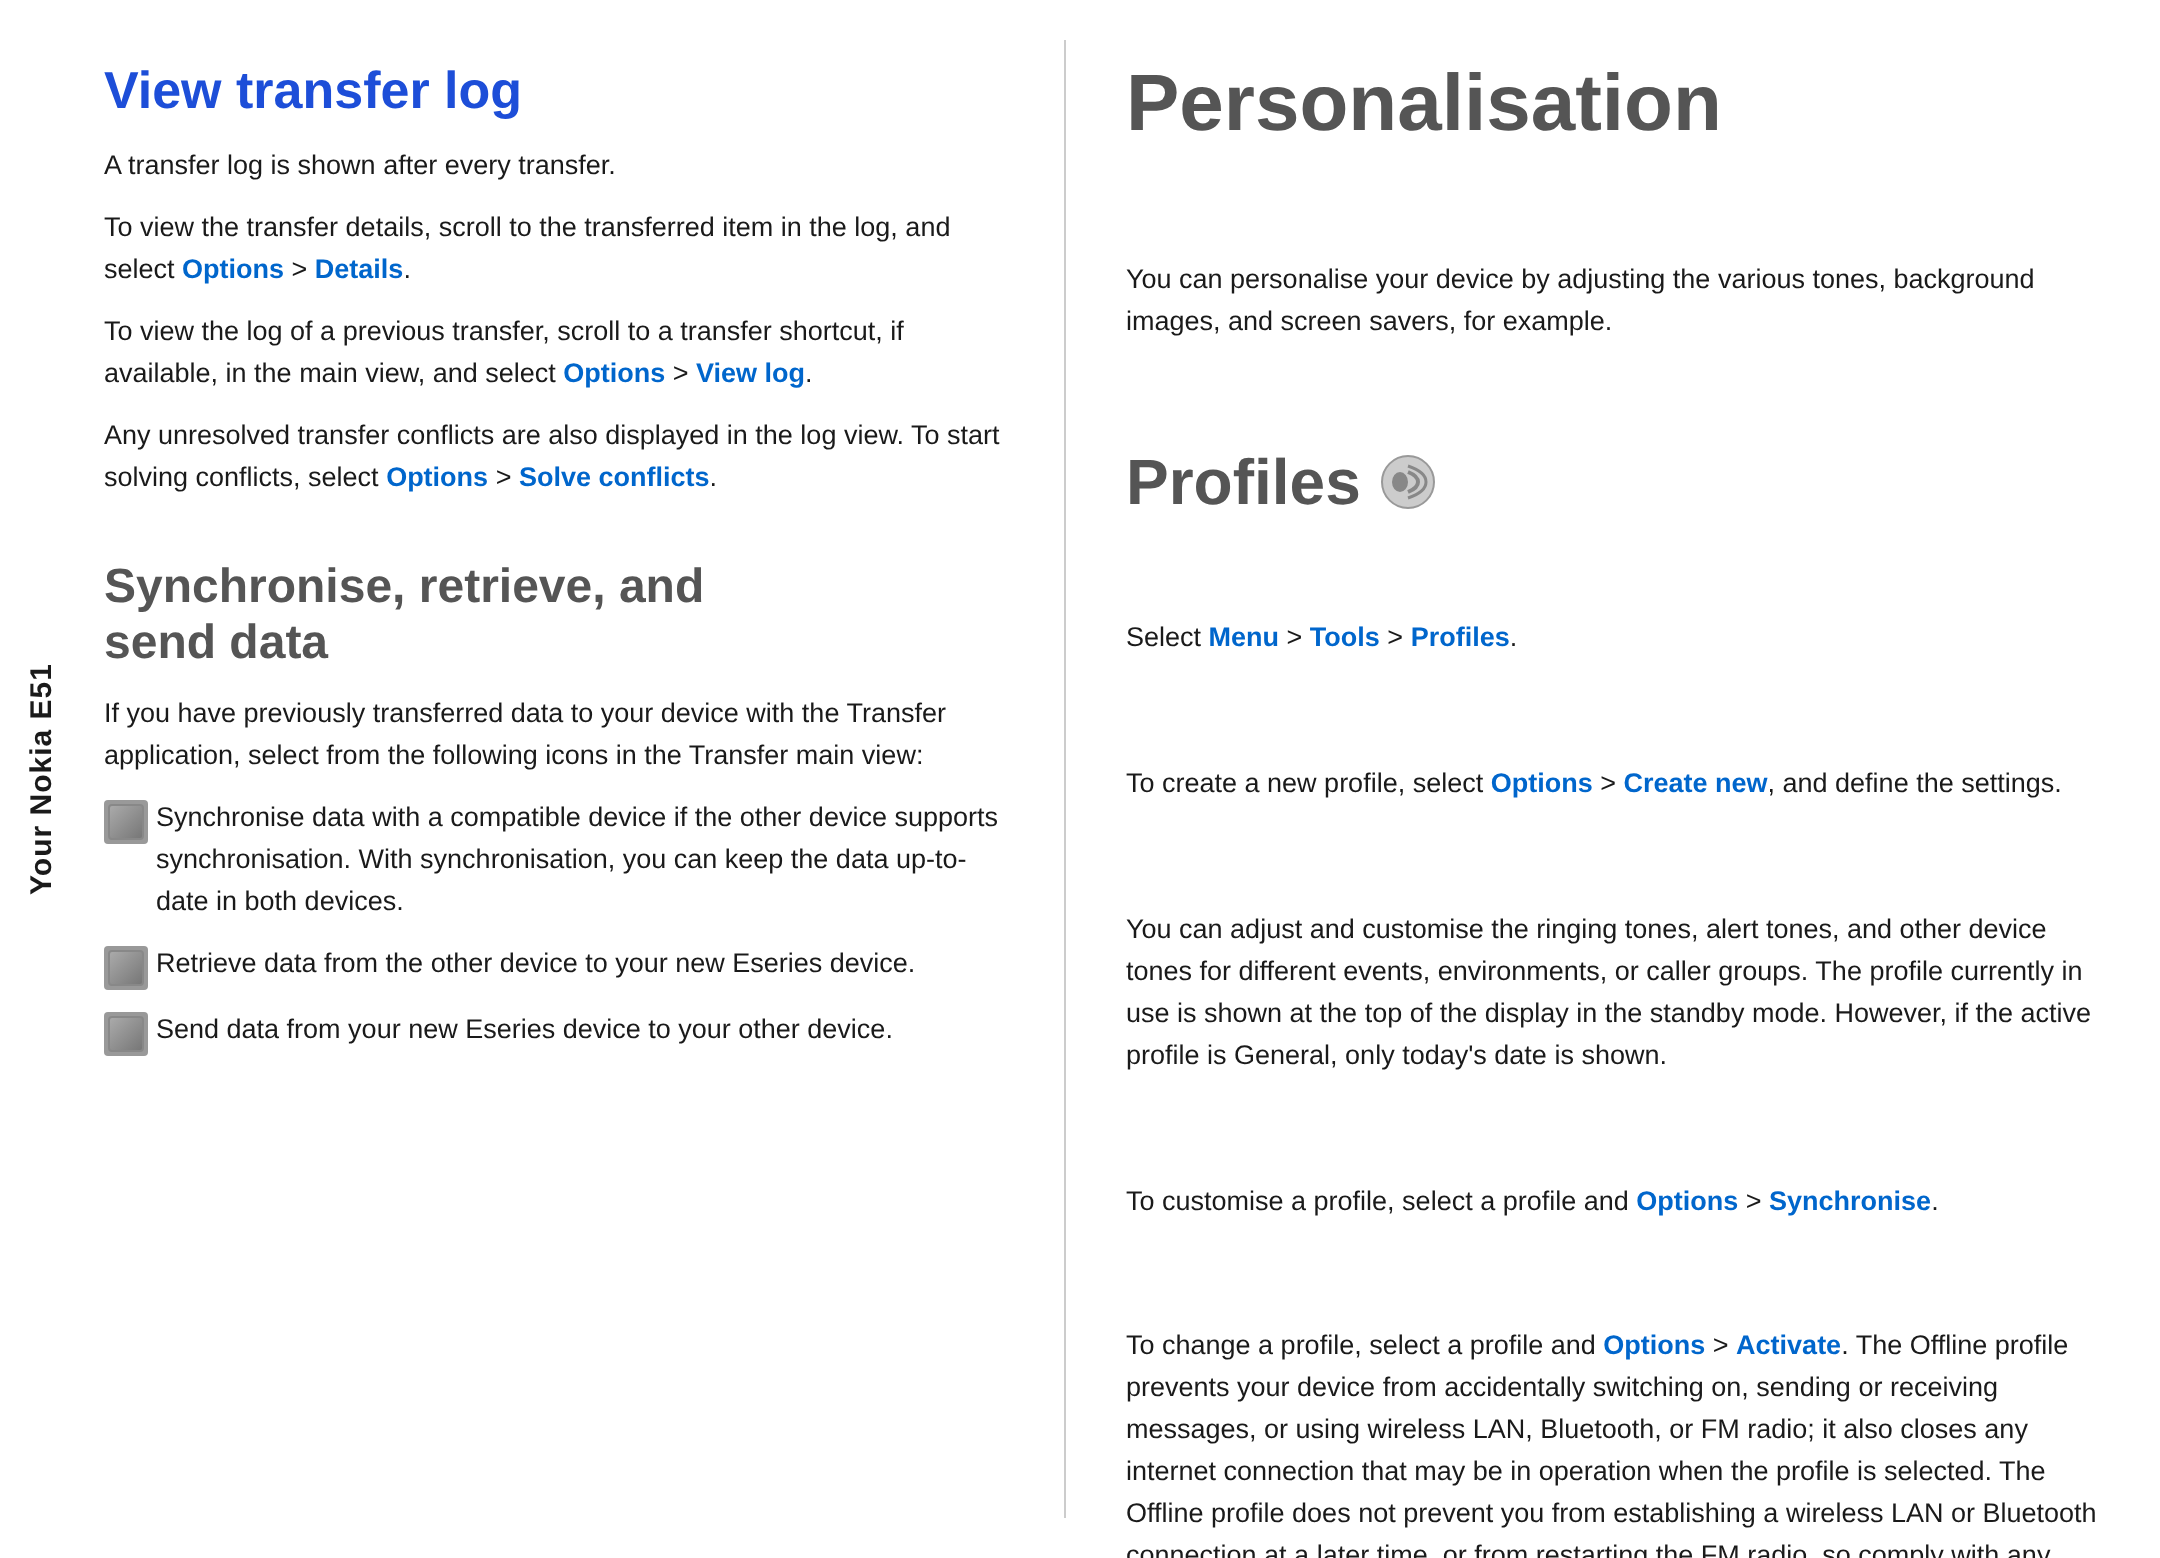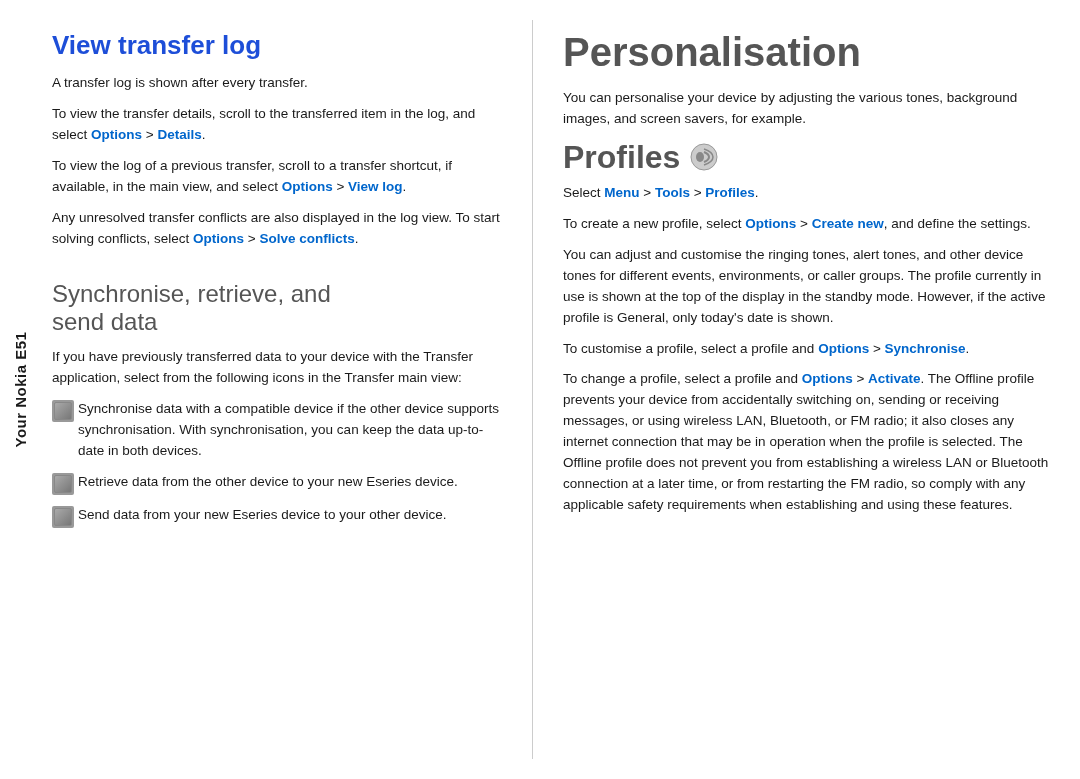--- a/index.html
+++ b/index.html
@@ -64,20 +64,21 @@
       background: #cccccc;
       margin: 20px 0;
     }
 
     
     .right-column {
       flex: 1;
       padding: 30px 30px 30px 30px;
       display: flex;
       flex-direction: column;
+      gap: 42px;
     }
 
     
     .section-heading {
       font-size: 26px;
       font-weight: bold;
       color: #1d4ed8;
       margin-bottom: 12px;
       line-height: 1.2;
     }
@@ -122,21 +123,21 @@
       font-size: 14px;
       font-weight: bold;
       color: #1a1a1a;
       margin-top: auto;
       padding-top: 20px;
     }
 
     
     .sync-heading {
       font-size: 24px;
-      font-weight: normal;
+      font-weight: bold;
       color: #555555;
       margin-bottom: 10px;
       margin-top: 20px;
       line-height: 1.2;
     }
 
     
     .list-item {
       display: flex;
       flex-direction: row;

